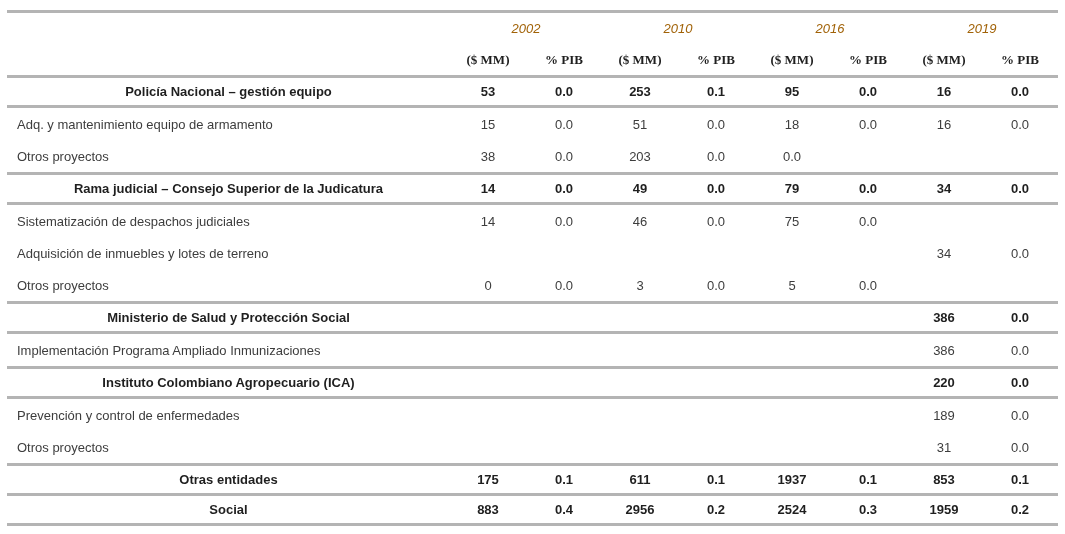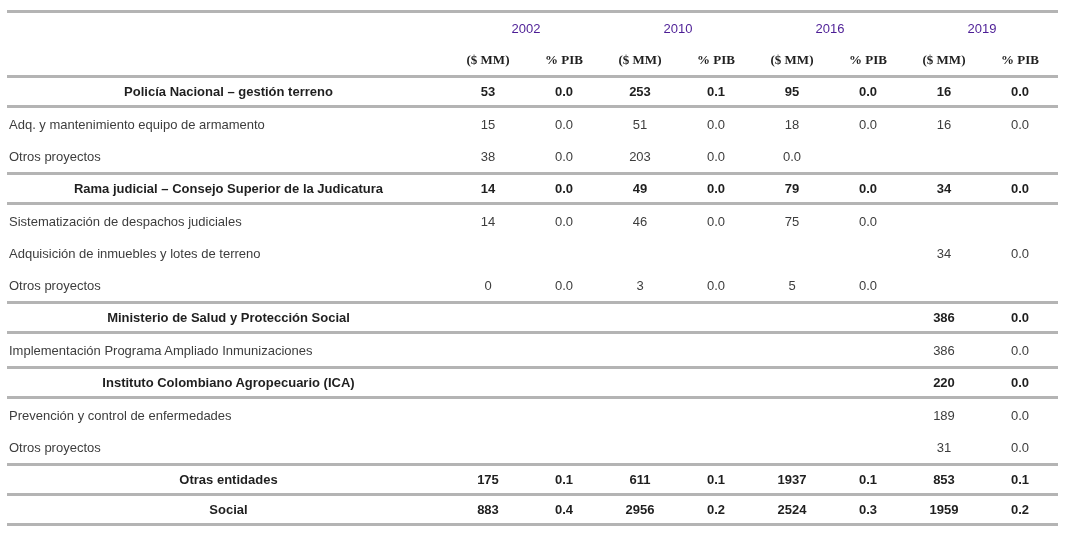--- a/index.html
+++ b/index.html
@@ -3,24 +3,24 @@
 <meta charset="utf-8">
 <style>
   html,body{margin:0;padding:0;background:#ffffff;}
   .page{position:relative;width:1065px;height:534px;background:#ffffff;overflow:hidden;
         font-family:"Liberation Sans", sans-serif;}
   .tbl{position:absolute;left:7px;top:10px;width:1051px;display:grid;
        grid-template-columns:443px repeat(8,76px);}
   .rule{grid-column:1 / -1;height:3px;background:#b4b4b4;}
   .cell{display:flex;align-items:center;justify-content:center;font-size:13px;
         color:#3d3d3d;line-height:1;white-space:nowrap;}
-  .h1{height:31px;color:#4c1d95;}
+  .h1{height:31px;color:#a16207;font-style:italic;}
   .h2{height:31px;font-weight:700;color:#1f1f1f;font-family:Liberation Serif, serif;}
   .yr{grid-column:span 2;}
-  .lab{justify-content:flex-start;padding-left:2px;}
+  .lab{justify-content:flex-start;padding-left:2px;margin-left:8px;}
   .secl{justify-content:center;}
   .rd{height:32px;}
   .rs{height:27px;font-weight:700;color:#1f1f1f;}
 </style>
 </head>
 <body>
 
 <div class="page">
   <div class="tbl" id="budget-table">
       <div class="rule"></div>
@@ -32,21 +32,21 @@
       <div class="cell h2 lab"></div>
       <div class="cell h2">($ MM)</div>
       <div class="cell h2">% PIB</div>
       <div class="cell h2">($ MM)</div>
       <div class="cell h2">% PIB</div>
       <div class="cell h2">($ MM)</div>
       <div class="cell h2">% PIB</div>
       <div class="cell h2">($ MM)</div>
       <div class="cell h2">% PIB</div>
       <div class="rule"></div>
-      <div class="cell rs secl">Policía Nacional – gestión terreno</div>
+      <div class="cell rs secl">Policía Nacional – gestión equipo</div>
       <div class="cell rs">53</div>
       <div class="cell rs">0.0</div>
       <div class="cell rs">253</div>
       <div class="cell rs">0.1</div>
       <div class="cell rs">95</div>
       <div class="cell rs">0.0</div>
       <div class="cell rs">16</div>
       <div class="cell rs">0.0</div>
       <div class="rule"></div>
       <div class="cell rd lab">Adq. y mantenimiento equipo de armamento</div>

